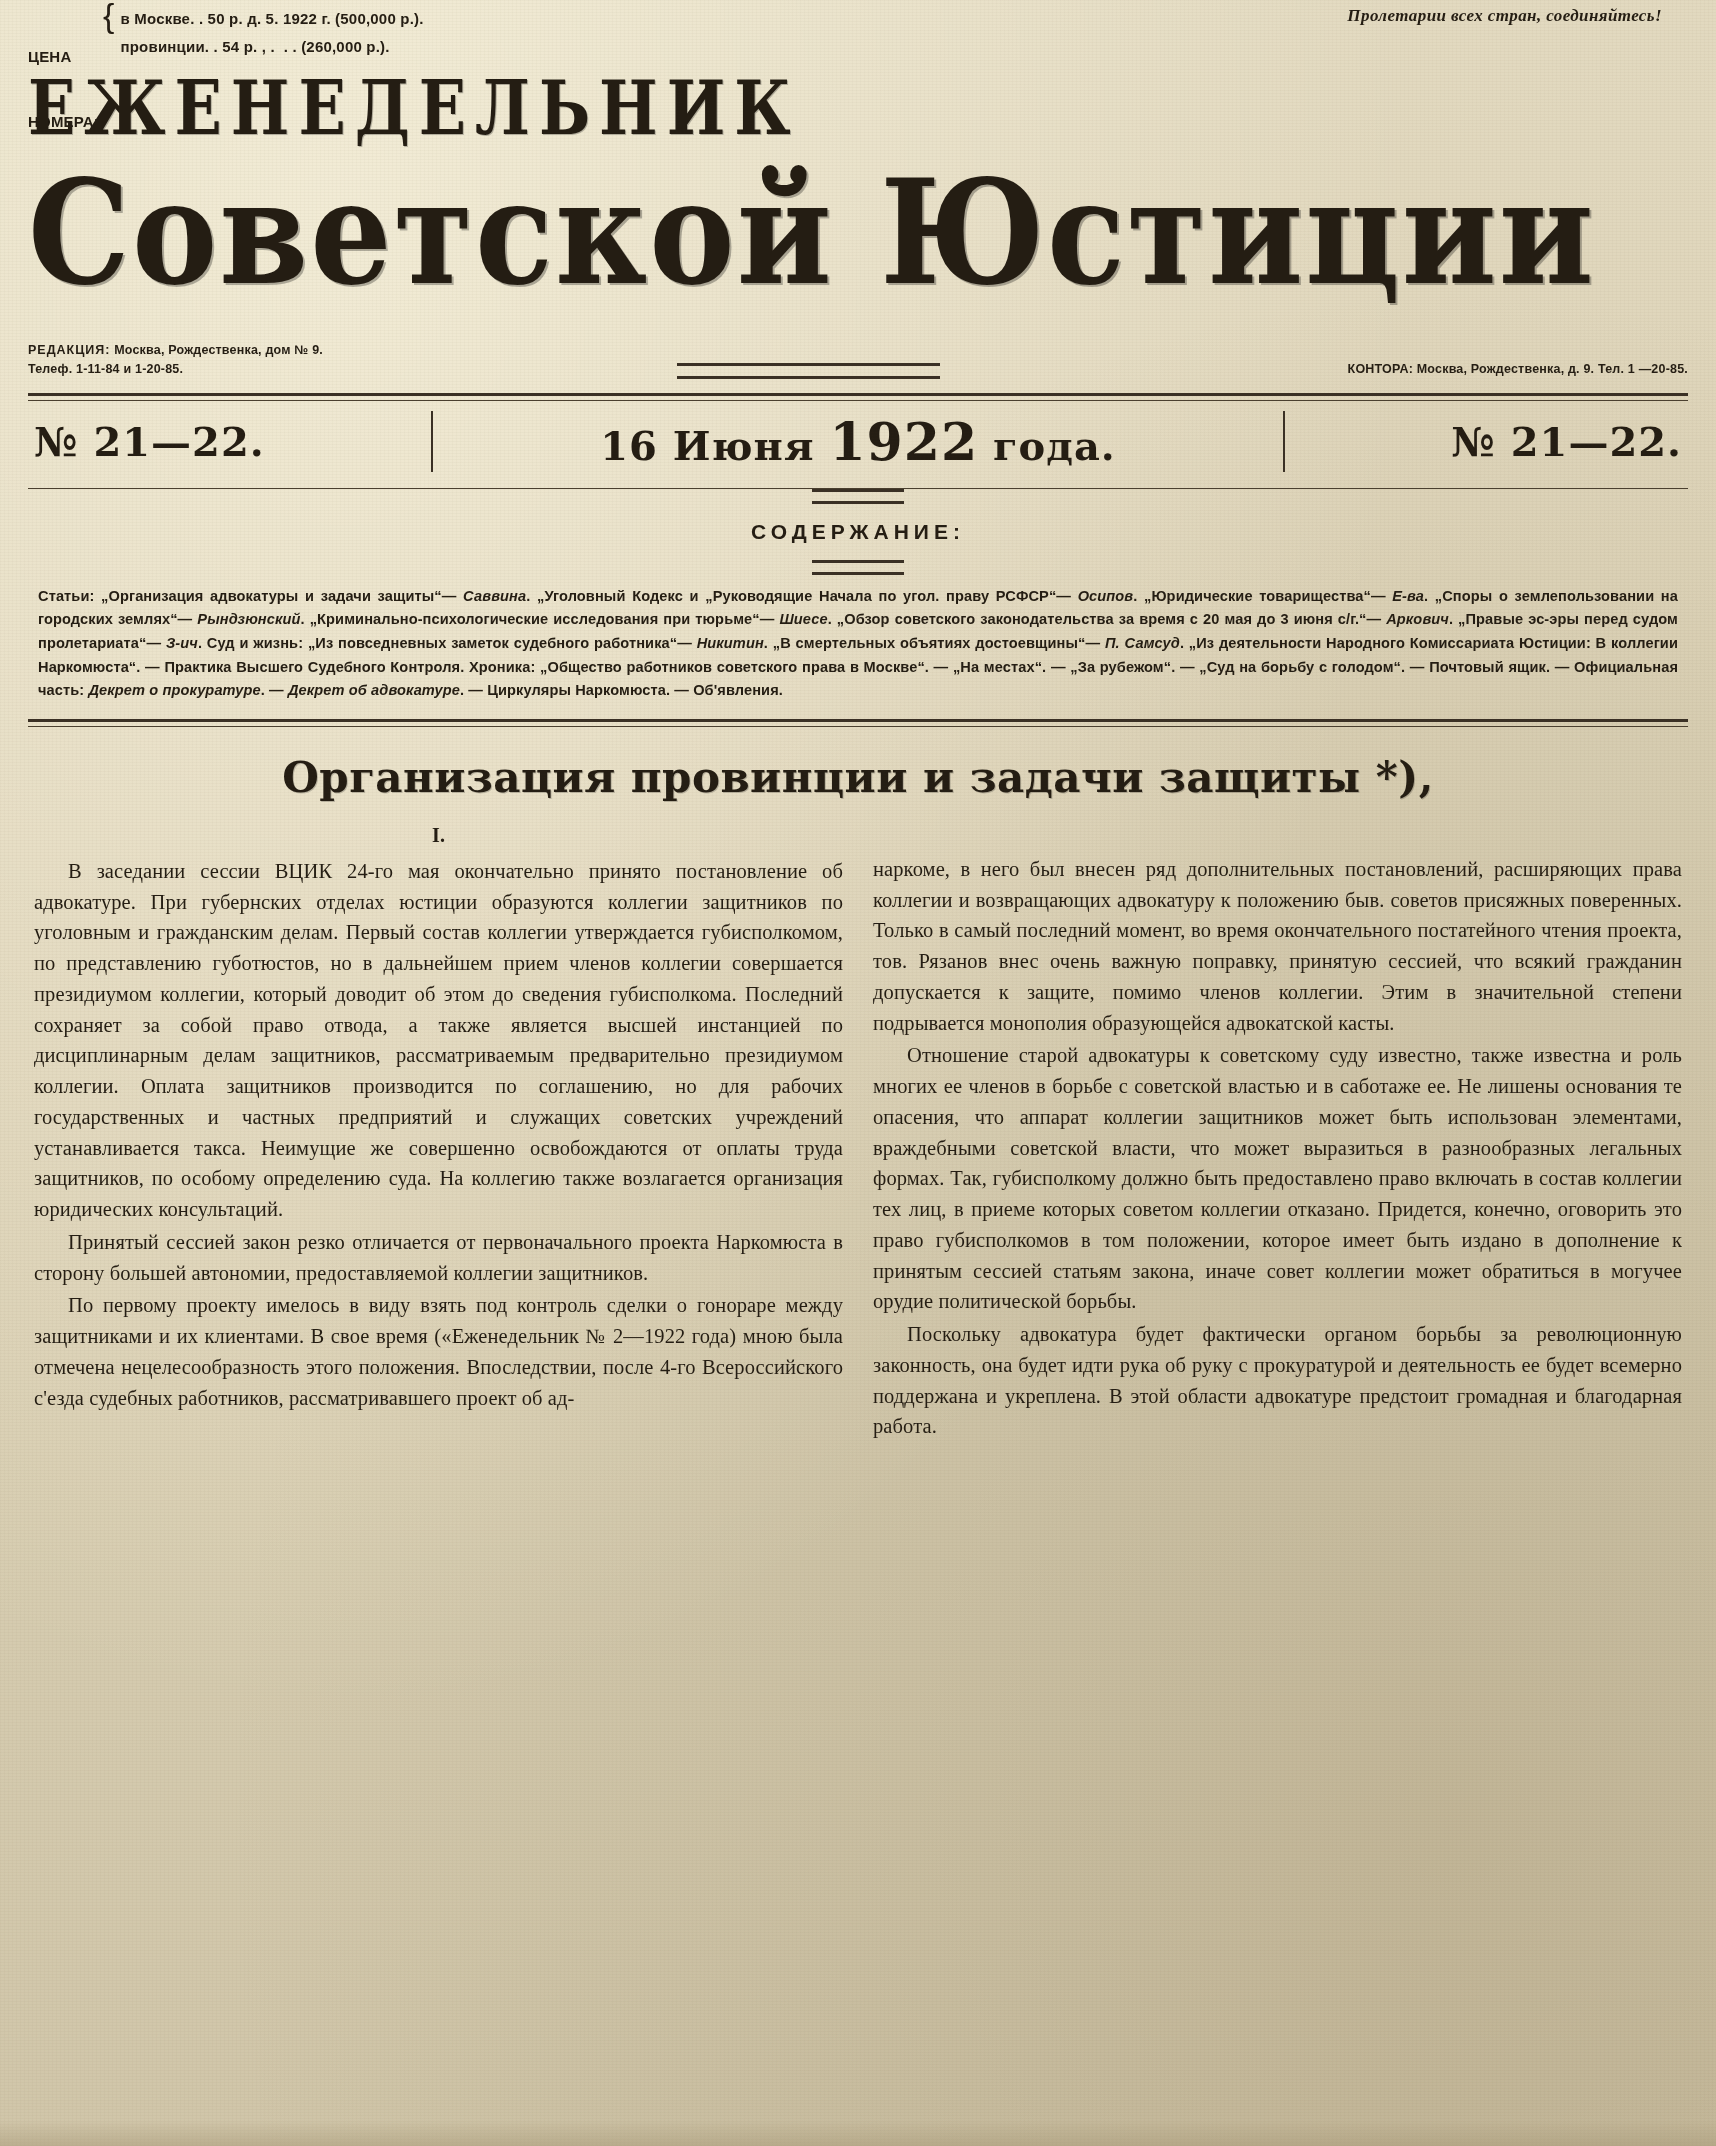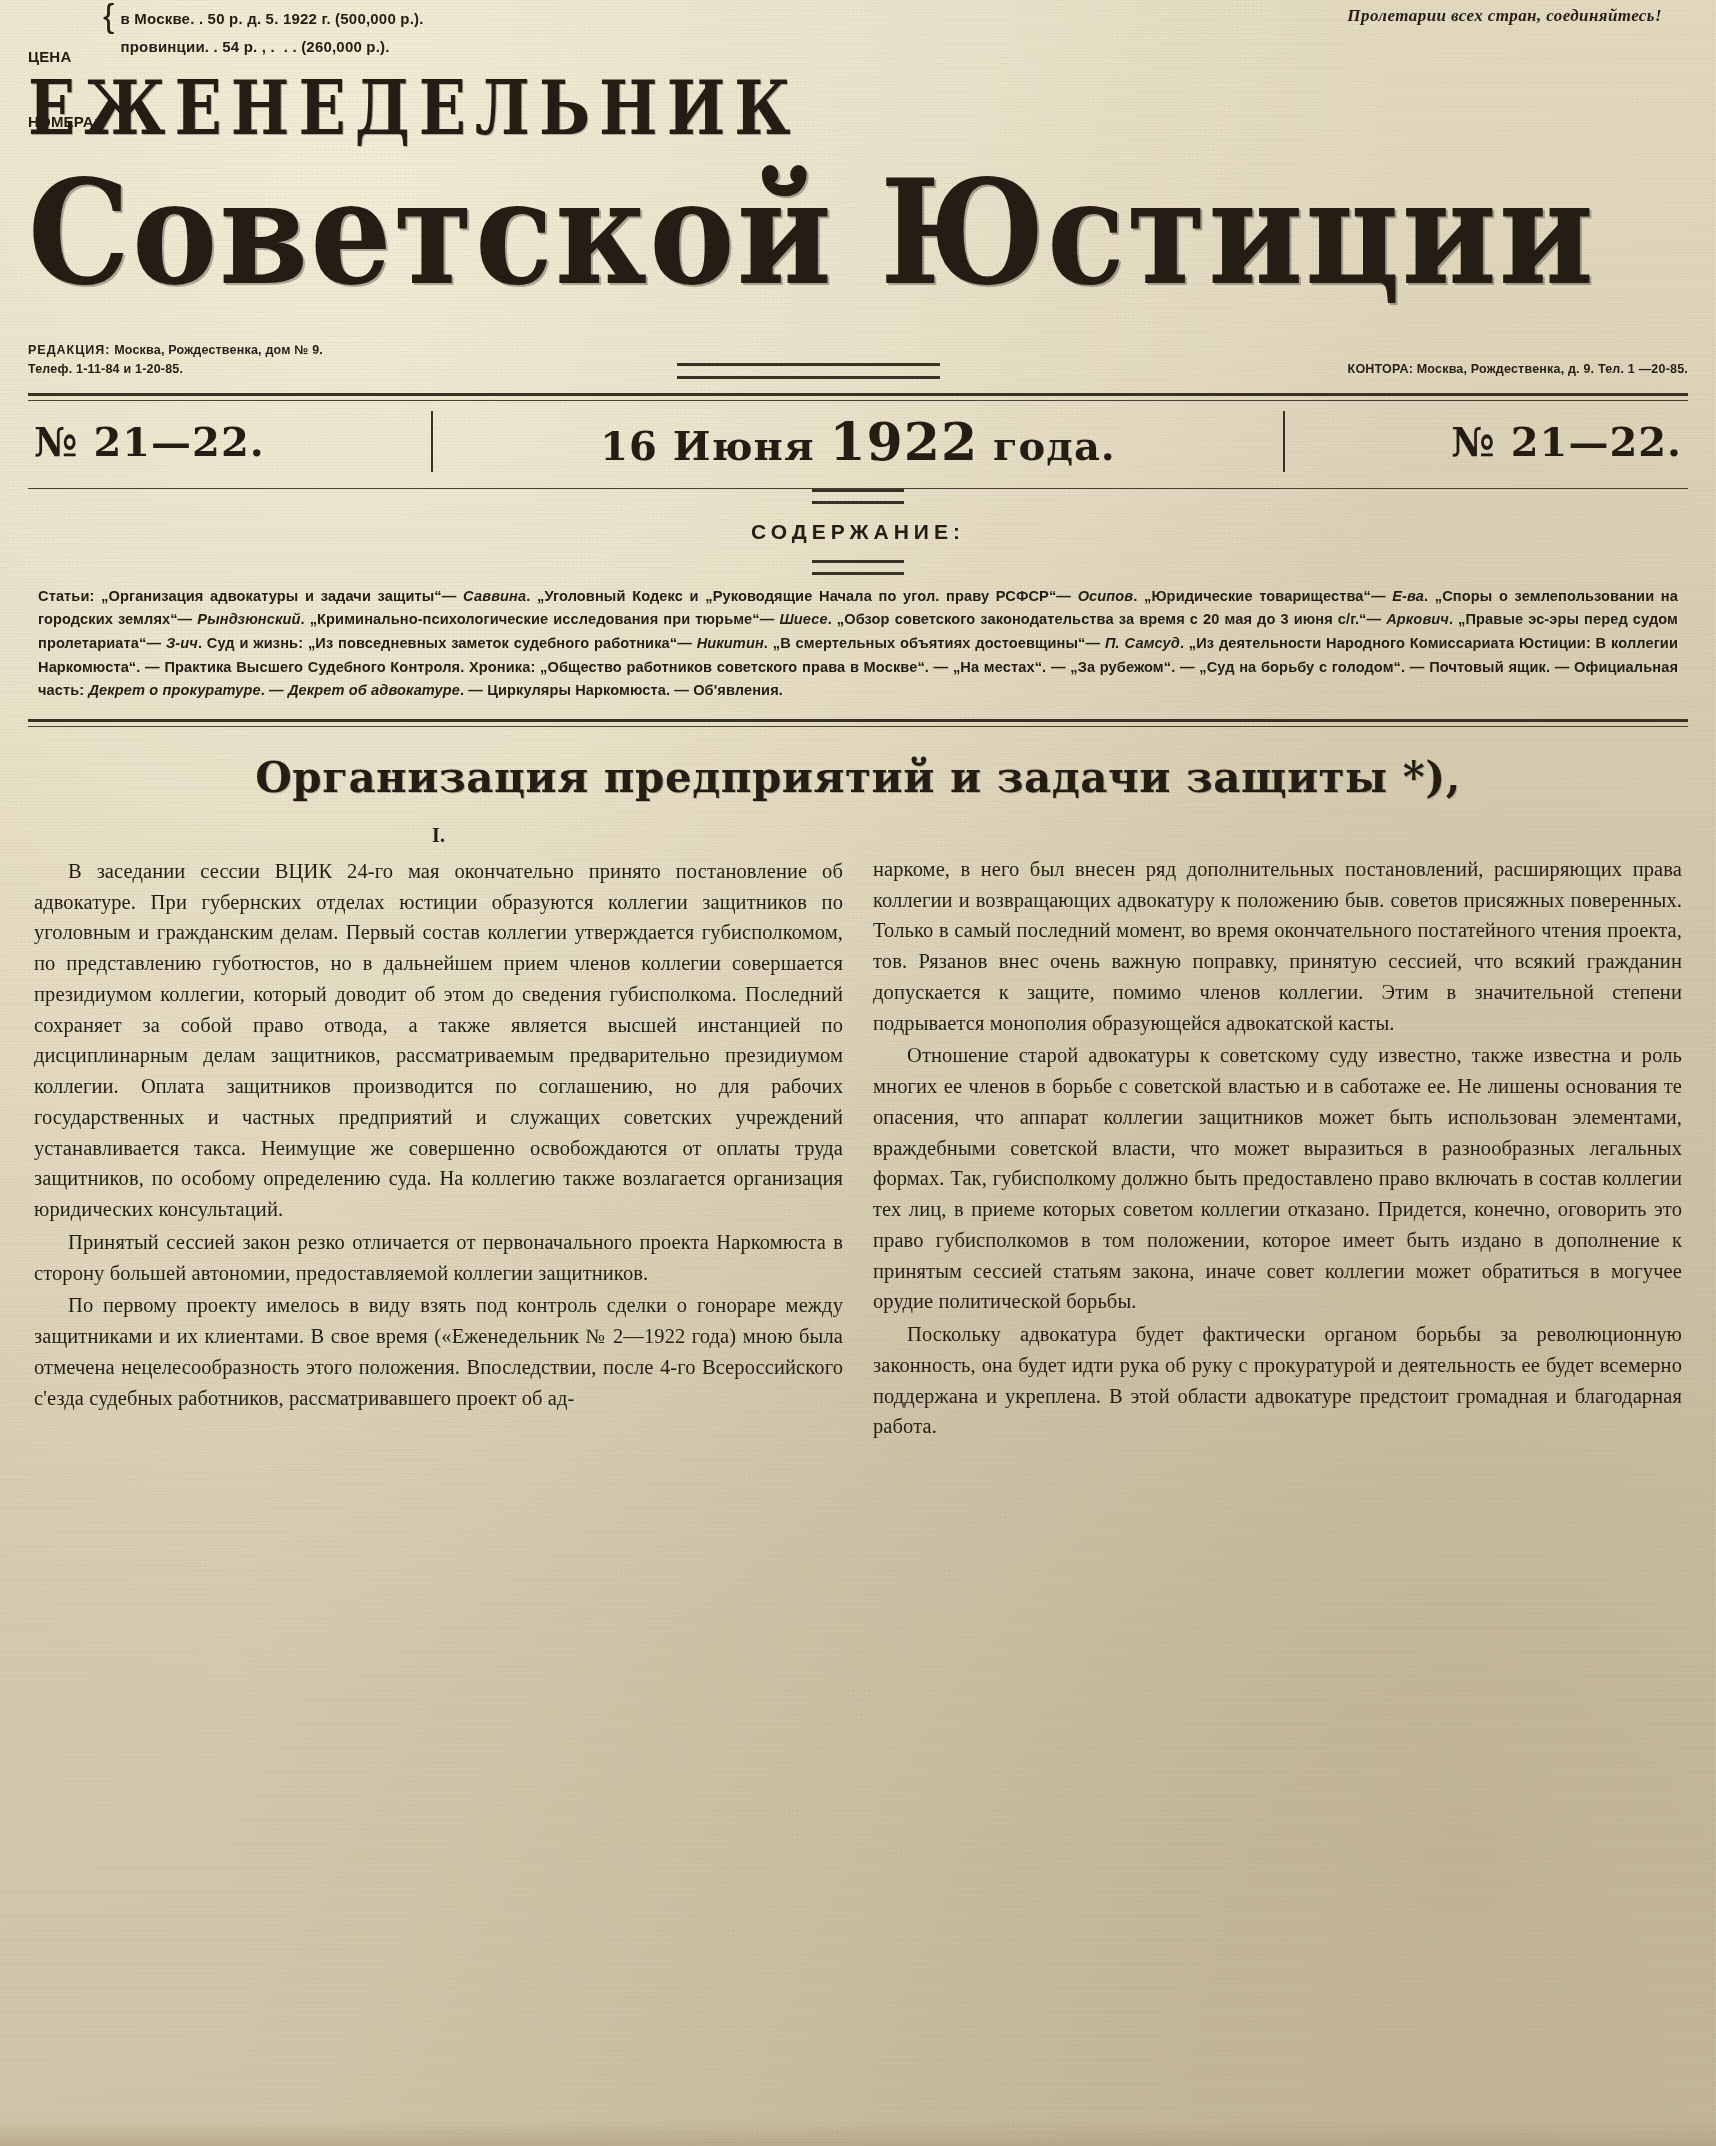--- a/index.html
+++ b/index.html
@@ -290,21 +290,21 @@
   <div class="contents-head">
     <div class="dashes"></div>
     <div class="label">СОДЕРЖАНИЕ:</div>
     <div class="dashes"></div>
   </div>
   <div class="contents-body">Статьи: „Организация адвокатуры и задачи защиты“— <i>Саввина</i>. „Уголовный Кодекс и „Руководящие Начала по угол. праву РСФСР“— <i>Осипов</i>. „Юридические товарищества“— <i>Е-ва</i>. „Споры о землепользовании на городских землях“— <i>Рындзюнский</i>. „Криминально-психологические исследования при тюрьме“— <i>Шиесе</i>. „Обзор советского законодательства за время с 20 мая до 3 июня с/г.“— <i>Аркович</i>. „Правые эс-эры перед судом пролетариата“— <i>З-ич</i>. Суд и жизнь: „Из повседневных заметок судебного работника“— <i>Никитин</i>. „В смертельных объятиях достоевщины“— <i>П. Самсуд</i>. „Из деятельности Народного Комиссариата Юстиции: В коллегии Наркомюста“. — Практика Высшего Судебного Контроля. Хроника: „Общество работников советского права в Москве“. — „На местах“. — „За рубежом“. — „Суд на борьбу с голодом“. — Почтовый ящик. — Официальная часть: <i>Декрет о прокуратуре</i>. — <i>Декрет об адвокатуре</i>. — Циркуляры Наркомюста. — Об'явления.</div>
 
   <div class="contents-rule"></div>
   <div class="contents-rule2"></div>
 
-  <div class="article-title">Организация предприятий и задачи защиты *),</div>
+  <div class="article-title">Организация провинции и задачи защиты *),</div>
 
   <div class="cols">
     <div class="col">
       <div class="section-no">I.</div>
       <p>В заседании сессии ВЦИК 24-го мая окончательно принято постановление об адвокатуре. При губернских отделах юстиции образуются коллегии защитников по уголовным и гражданским делам. Первый состав коллегии утверждается губисполкомом, по представлению губотюстов, но в дальнейшем прием членов коллегии совершается президиумом коллегии, который доводит об этом до сведения губисполкома. Последний сохраняет за собой право отвода, а также является высшей инстанцией по дисциплинарным делам защитников, рассматриваемым предварительно президиумом коллегии. Оплата защитников производится по соглашению, но для рабочих государственных и частных предприятий и служащих советских учреждений устанавливается такса. Неимущие же совершенно освобождаются от оплаты труда защитников, по особому определению суда. На коллегию также возлагается организация юридических консультаций.</p>
       <p>Принятый сессией закон резко отличается от первоначального проекта Наркомюста в сторону большей автономии, предоставляемой коллегии защитников.</p>
       <p>По первому проекту имелось в виду взять под контроль сделки о гонораре между защитниками и их клиентами. В свое время («Еженедельник № 2—1922 года) мною была отмечена нецелесообразность этого положения. Впоследствии, после 4-го Всероссийского с'езда судебных работников, рассматривавшего проект об ад-</p>
     </div>
     <div class="col">
       <div class="col-spacer"></div>

